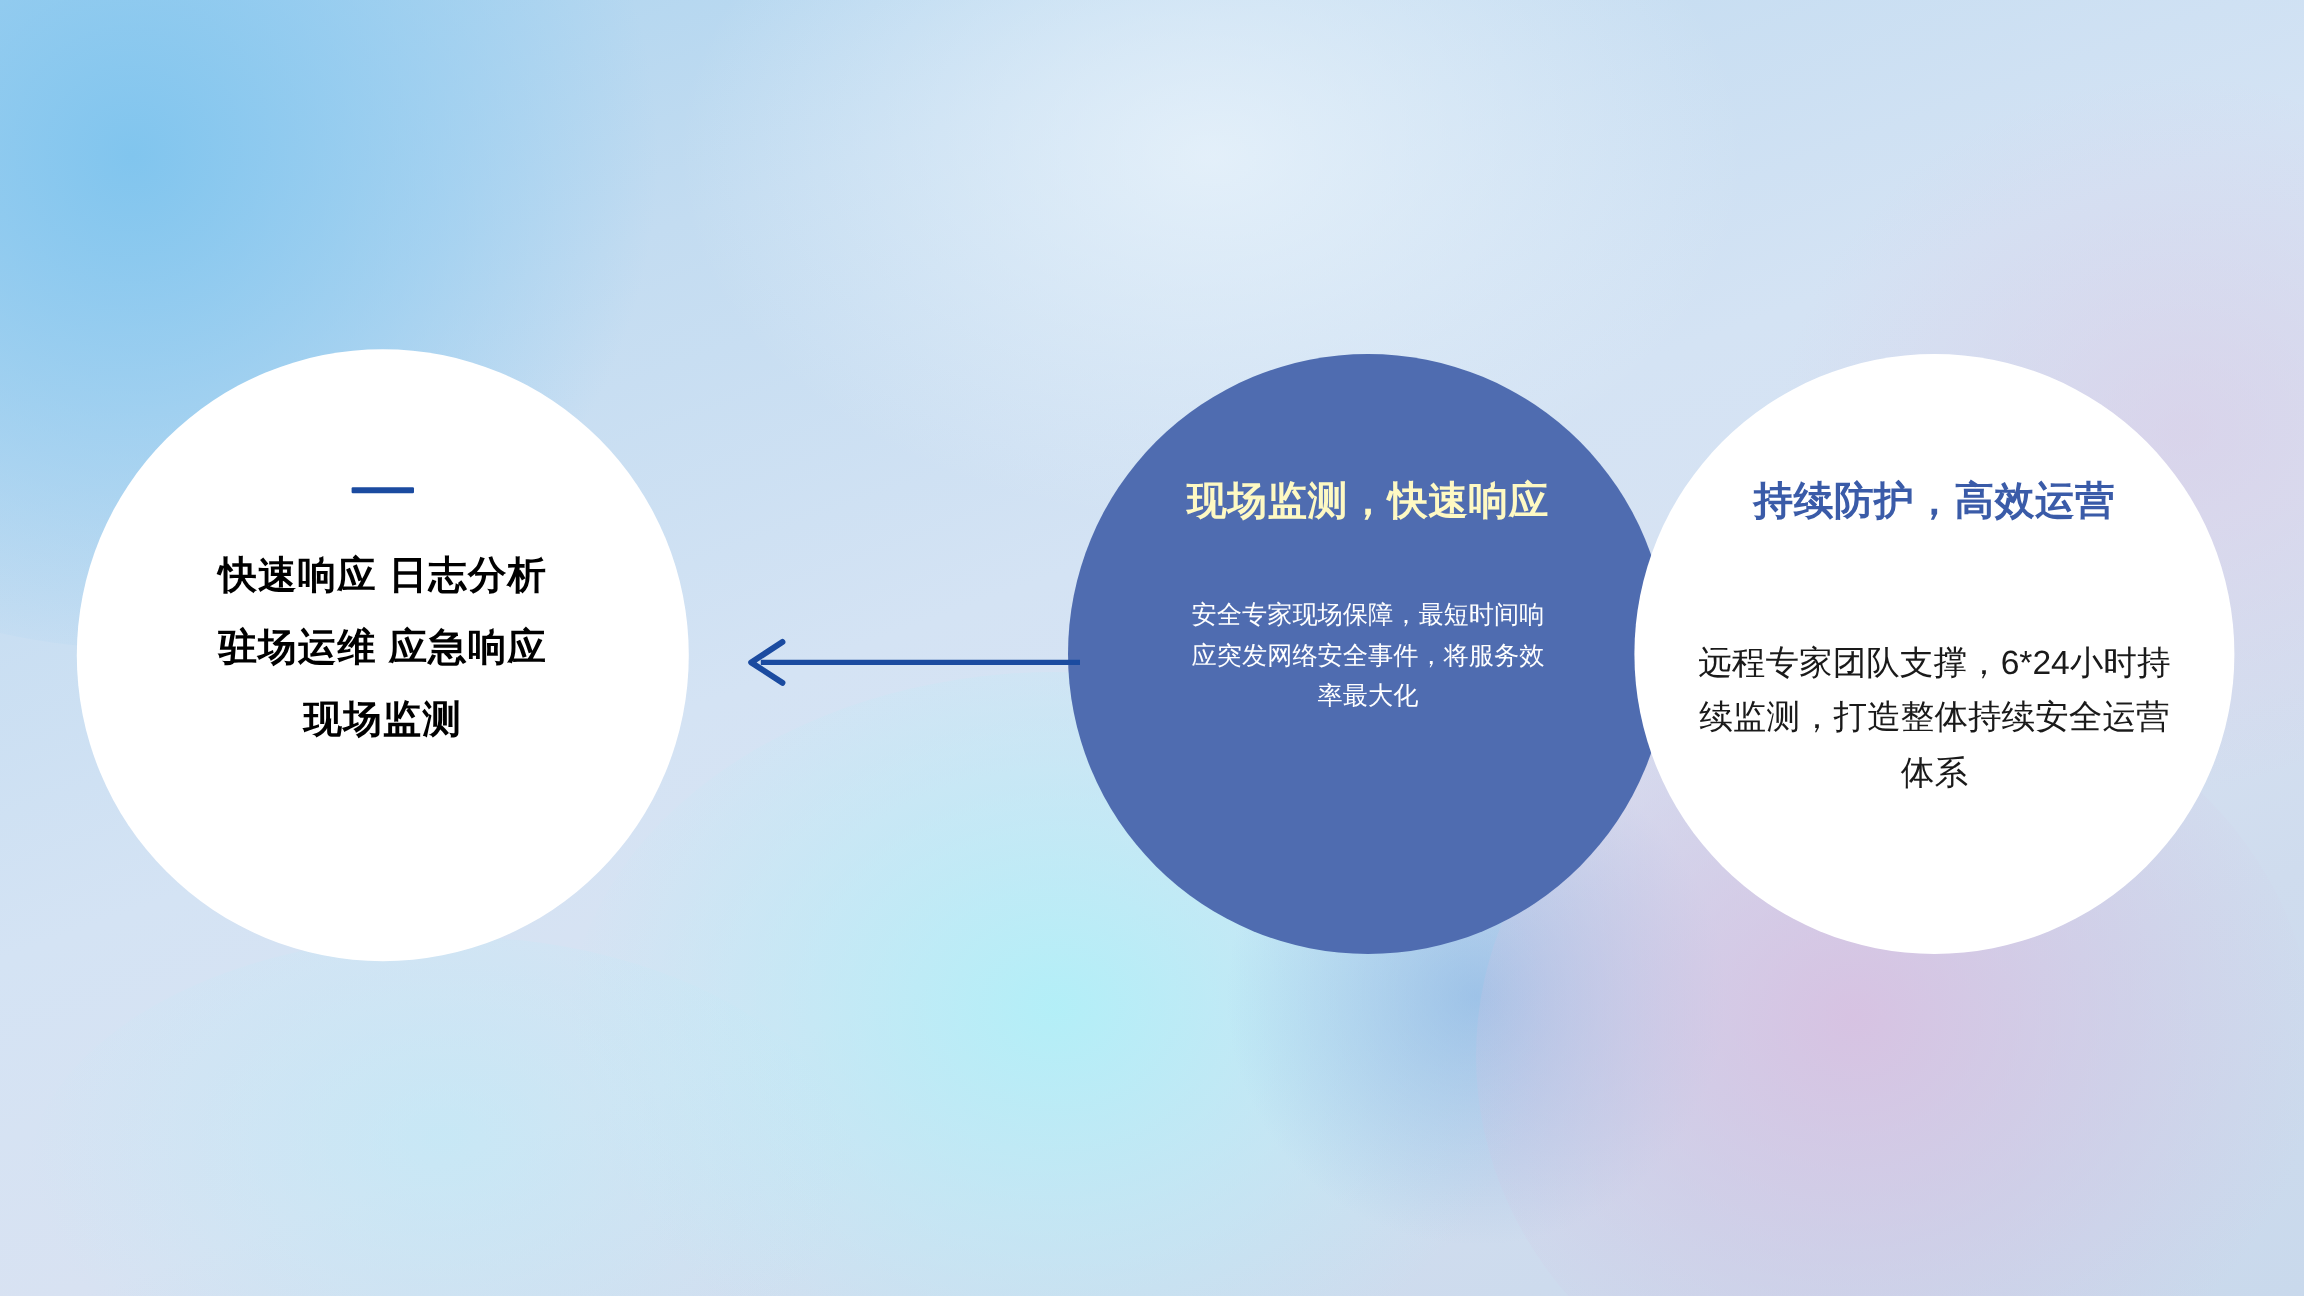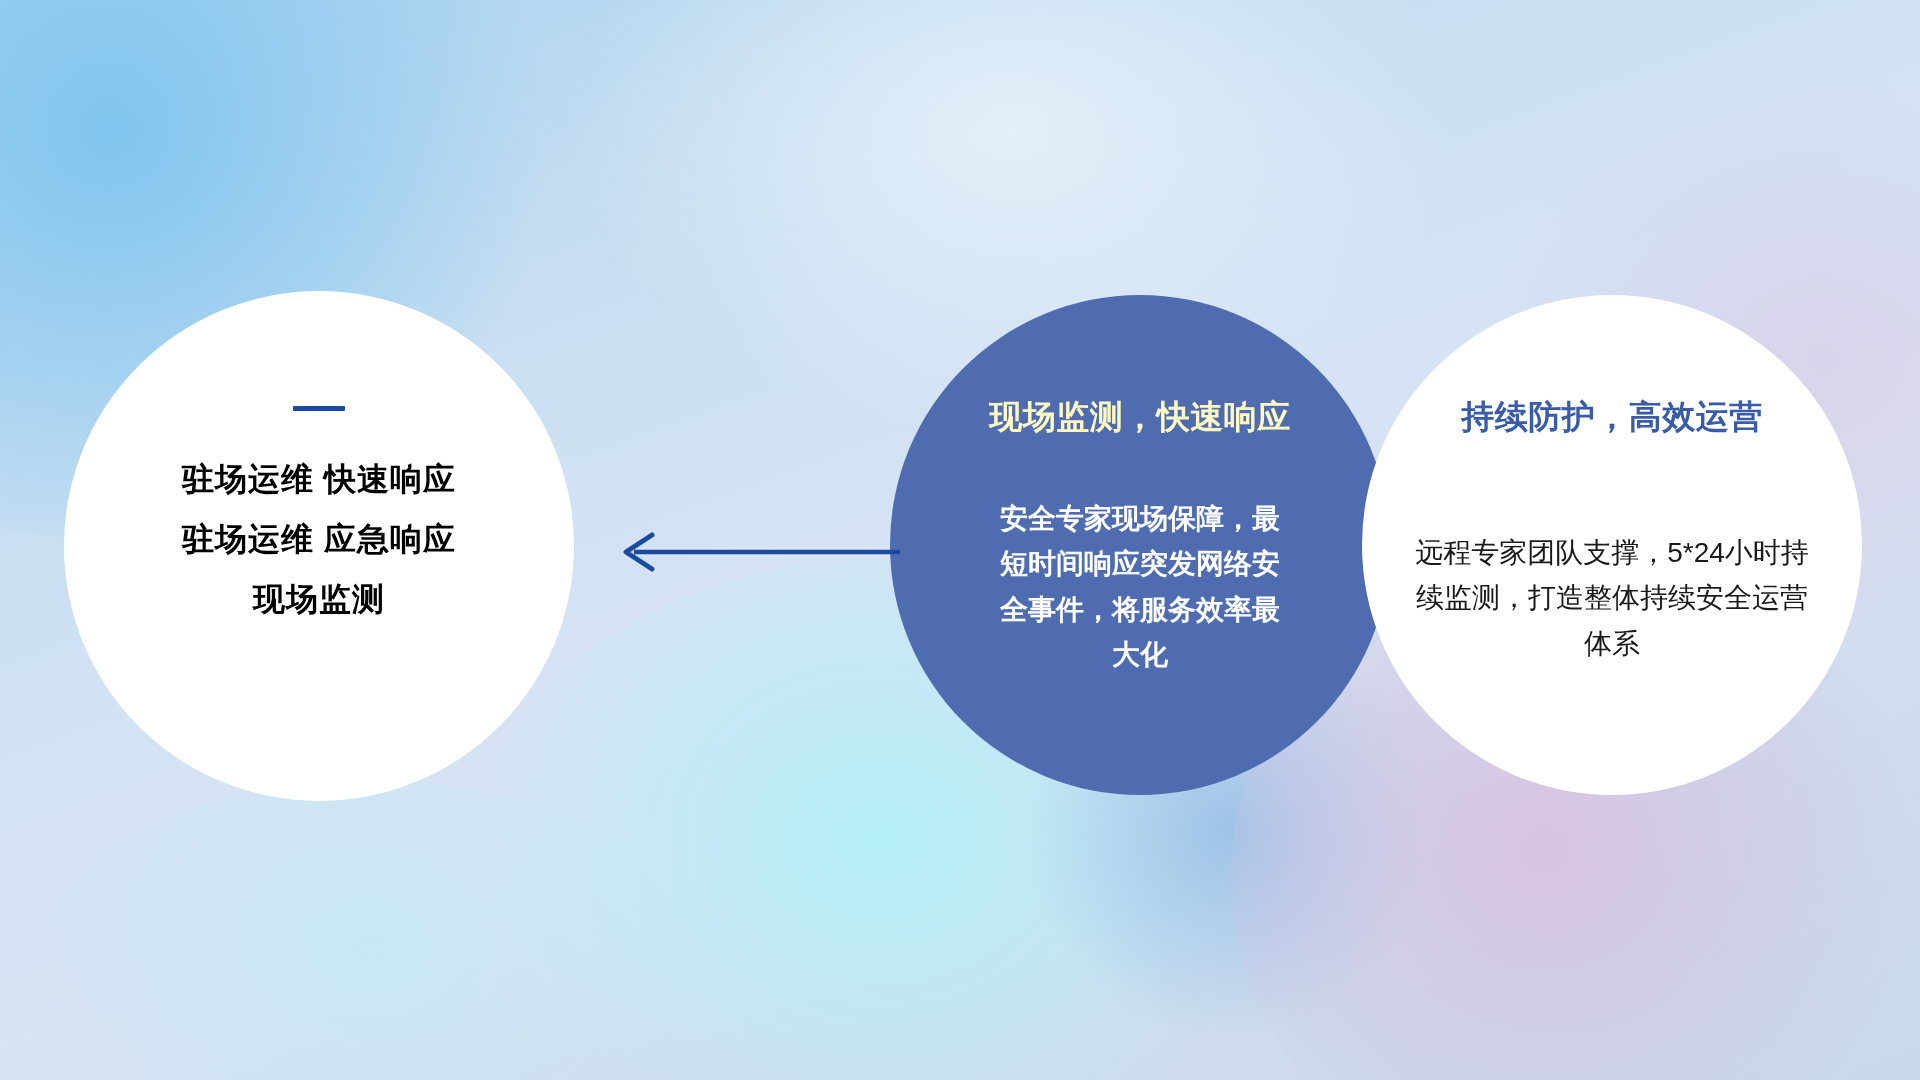--- a/index.html
+++ b/index.html
@@ -120,24 +120,24 @@
     font-size: 33px;
     font-weight: 700;
     color: #fef9c3;
     letter-spacing: 0.5px;
     white-space: nowrap;
   }
   #circle-center .body {
     margin-top: 56px;
     width: 300px;
     text-align: center;
-    font-size: 28px;
+    font-size: 21px;
     line-height: 1.62;
     color: #ffffff;
-    font-weight: 700;
+    font-weight: 400;
   }
 
   
   #circle-right {
     left: 1362px;
     top: 295px;
     width: 500px;
     height: 500px;
     z-index: 5;
     gap: 34px;
@@ -179,34 +179,34 @@
   <div class="glow glow-white-top"></div>
   <div class="glow glow-cyan"></div>
   <div class="glow glow-cyan2"></div>
   <div class="glow glow-blue-right"></div>
   <div class="glow glow-pink"></div>
   <div class="glow glow-pink2"></div>
 
   <div id="circle-left" class="circle circle-white">
     <div class="dash"></div>
     <div class="left-text-block">
-      <div>驻场运维   快速响应</div>
+      <div>快速响应   日志分析</div>
       <div>驻场运维   应急响应</div>
       <div>现场监测</div>
     </div>
   </div>
 
   <div id="circle-center" class="circle circle-blue">
     <div class="title">现场监测，快速响应</div>
     <div class="body">安全专家现场保障，最短时间响应突发网络安全事件，将服务效率最大化</div>
   </div>
 
   <div id="circle-right" class="circle circle-white">
     <div class="title">持续防护，高效运营</div>
-    <div class="body">远程专家团队支撑，5*24小时持续监测，打造整体持续安全运营体系</div>
+    <div class="body">远程专家团队支撑，6*24小时持续监测，打造整体持续安全运营体系</div>
   </div>
 
   <svg id="arrow" viewBox="0 0 290 48" xmlns="http://www.w3.org/2000/svg">
     <line x1="288" y1="24" x2="22" y2="24" stroke="#1b4ba0" stroke-width="4.5"></line>
     <polyline points="40,7 14,24 40,41" fill="none" stroke="#1b4ba0" stroke-width="5" stroke-linecap="round" stroke-linejoin="round"></polyline>
   </svg>
 
 </div>
 
 </body></html>

